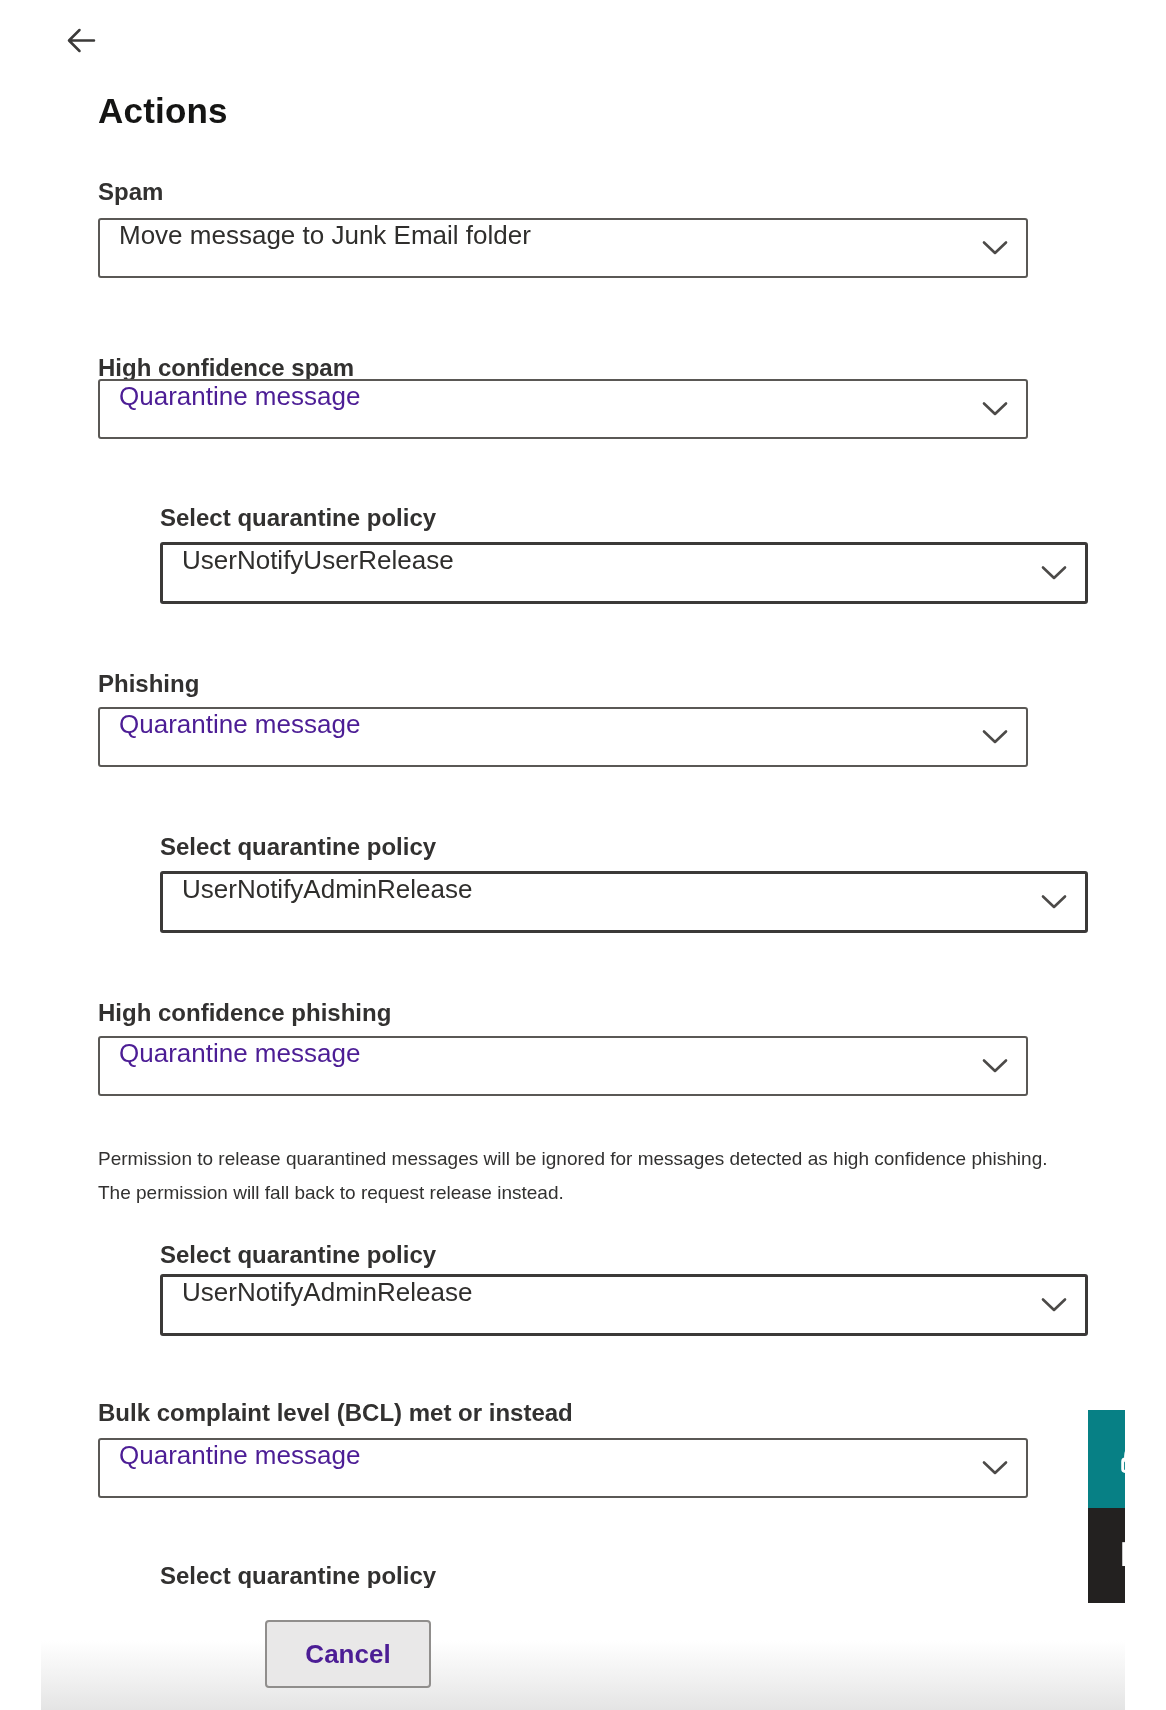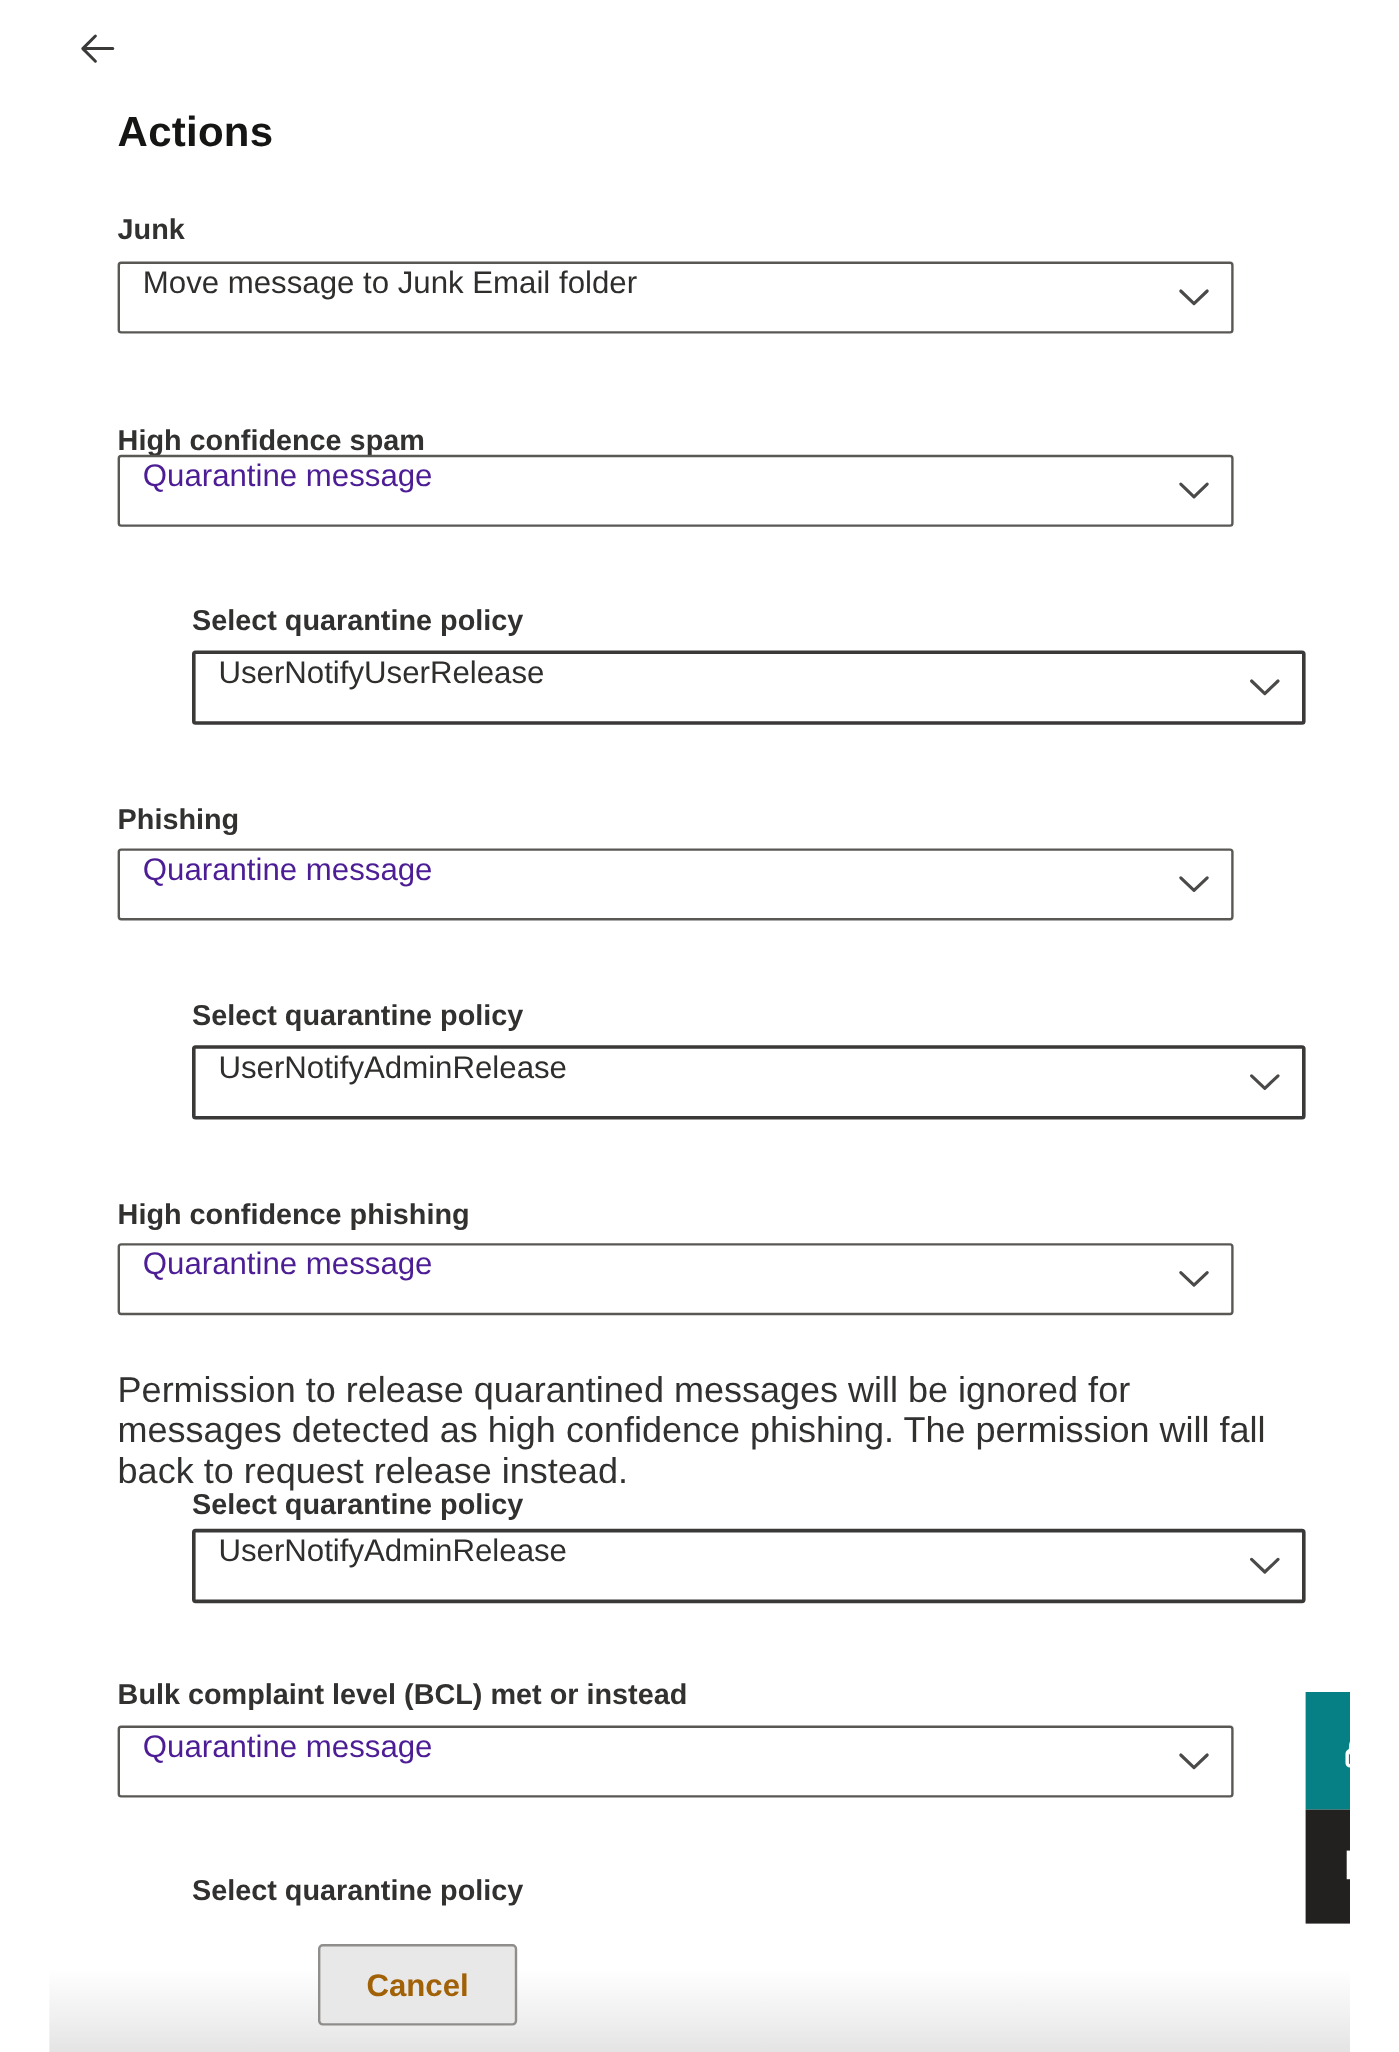--- a/index.html
+++ b/index.html
@@ -36,39 +36,39 @@
   .combo.policy { left:119px; width:928px; height:62px; border:3px solid #3b3938; }
   .combo-value {
     padding-left:19px; font-size:26px; color:#2f2e2c; font-weight:400;
     white-space:nowrap; overflow:hidden;
   }
   .combo-value.muted { color:#4c1d95; }
   .chevron { position:absolute; right:18px; top:50%; transform:translateY(-50%); line-height:0; }
 
   .note {
     position:absolute; left:57px; top:1142px; width:985px;
-    font-size:30px; line-height:34px; color:#323130; font-weight:400;
+    font-size:19px; line-height:34px; color:#323130; font-weight:400;
   }
 
   .clip-wrap { position:absolute; left:119px; top:1560px; width:600px; height:28px; overflow:hidden; }
   .clip-wrap .fld-label { position:static; }
 
   .footer {
     position:absolute; left:0; top:1590px; width:1166px; height:120px;
     background:linear-gradient(180deg,#ffffff 0%,#ffffff 42%,#efefef 78%,#e4e4e4 100%);
     z-index:5;
   }
   .btn {
     position:absolute; top:30px; height:68px; border-radius:4px;
     font-family:"Liberation Sans","DejaVu Sans",sans-serif;
     font-size:26px; font-weight:600; cursor:pointer;
     display:flex; align-items:center; justify-content:center;
   }
   .btn-save   { left:40px;  width:158px; background:#0e6fd2; border:2px solid #0e6fd2; color:#ffffff; }
-  .btn-cancel { left:224px; width:166px; background:#e9e8e8; border:2px solid #908e8c; color:#a16207; }
+  .btn-cancel { left:224px; width:166px; background:#e9e8e8; border:2px solid #908e8c; color:#4c1d95; }
 
   .fab {
     position:absolute; left:1047px; width:99px; border:none; cursor:pointer;
     display:flex; align-items:center; justify-content:center; z-index:6; line-height:0;
   }
   .fab-help     { top:1410px; height:98px; background:#078085; }
   .fab-feedback { top:1508px; height:95px; background:#232120; }
 
   .corner-smudge {
     position:absolute; left:1150px; top:1705px; width:16px; height:5px;
@@ -91,21 +91,21 @@
   <button class="icon-btn close-btn">
     <span>
       <svg width="36" height="36" viewBox="0 0 36 36">
         <path d="M7 6 L30 29 M30 6 L7 29" fill="none" stroke="#3b3a39" stroke-width="2.5" stroke-linecap="round"></path>
       </svg>
     </span>
   </button>
 
   <h1 class="page-title">Actions</h1>
 
-  <div class="fld-label" style="top:176px">Junk</div>
+  <div class="fld-label" style="top:176px">Spam</div>
   <div class="combo" style="top:218px">
     <span class="combo-value">Move message to Junk Email folder</span>
     <span class="chevron">
       <svg width="26" height="16" viewBox="0 0 26 16">
           <polyline points="2,2.5 13,13 24,2.5" fill="none" stroke="#4c4a48" stroke-width="2.6" stroke-linecap="round" stroke-linejoin="round"></polyline>
         </svg>
     </span>
   </div>
 
   <div class="fld-label" style="top:352px">High confidence spam</div>

